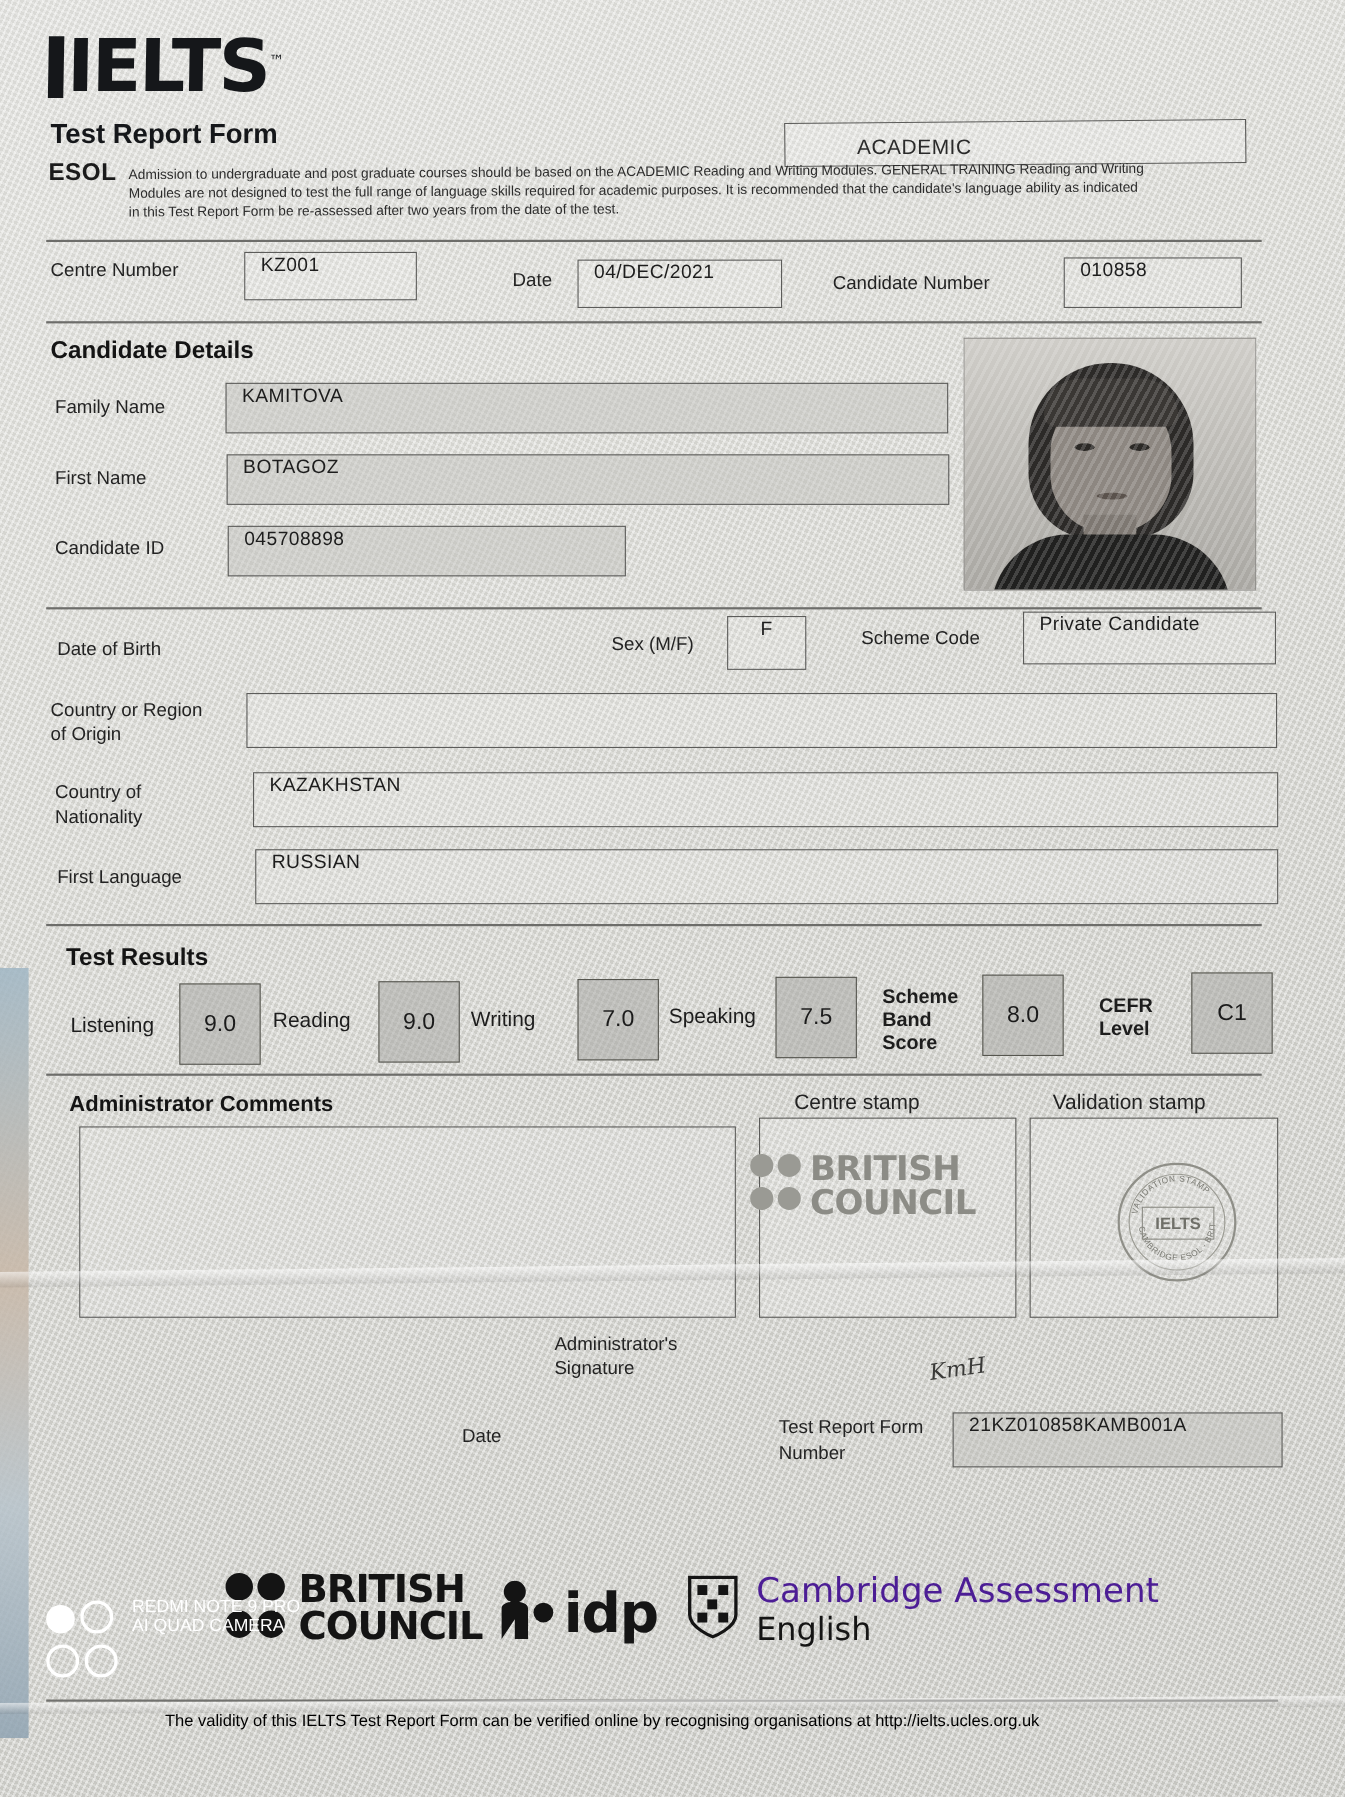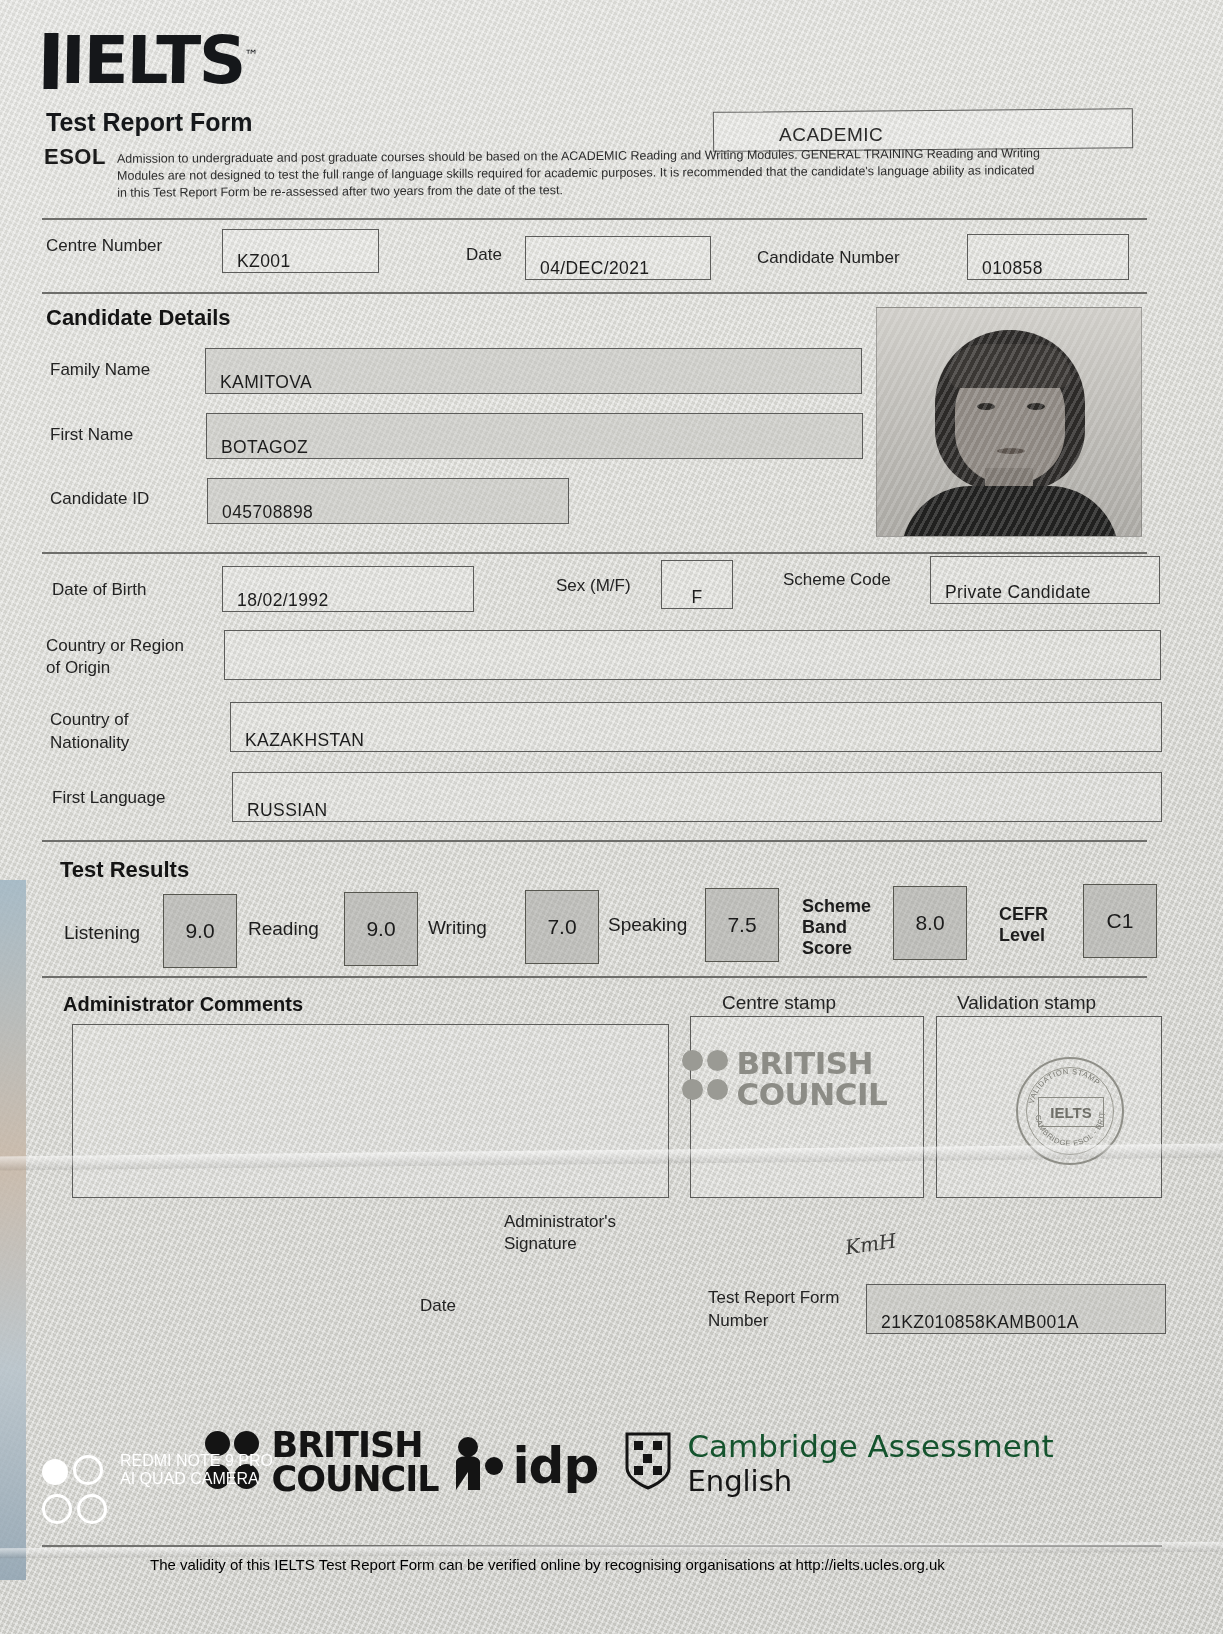--- a/index.html
+++ b/index.html
@@ -61,21 +61,21 @@
     transform:rotate(-0.35deg);
   }
 
   .rule{position:absolute;left:42px;width:1105px;height:2px;background:#6d6d6a;}
 
   
   .lbl{position:absolute;font-size:17px;color:#232323;}
   .fld{
     position:absolute;border:1.4px solid #5c5c5a;
     background:rgba(190,190,186,0.45);
-    display:flex;align-items:flex-end;
+    display:flex;align-items:flex-start;
   }
   .fld span{padding-left:14px;font-size:17.5px;color:#1d1d1d;letter-spacing:.4px;}
   .fld.plain{background:rgba(255,255,255,0.12);}
 
   .section-title{position:absolute;font-size:22px;font-weight:bold;color:#141414;}
 
   
   .photo{
     position:absolute;left:876px;top:307px;width:264px;height:228px;
     background:linear-gradient(180deg,#d5d3cf,#bdbbb6);
@@ -121,21 +121,21 @@
 
   .sig{
     position:absolute;left:845px;top:1232px;font-family:"DejaVu Serif",serif;font-style:italic;
     font-size:20px;color:#3a3a38;transform:rotate(-8deg);
   }
 
   
   .footer-logos{position:absolute;left:0;top:1418px;width:1223px;height:96px;}
   .idp-text{font-family:"DejaVu Sans",sans-serif;font-weight:bold;font-size:50px;color:#151515;letter-spacing:-1px;}
   .cam-shield{width:46px;height:58px;}
-  .cam-t1{font-family:"DejaVu Sans",sans-serif;font-size:31px;color:#14532d;}
+  .cam-t1{font-family:"DejaVu Sans",sans-serif;font-size:31px;color:#4c1d95;}
   .cam-t2{font-family:"DejaVu Sans",sans-serif;font-size:29px;color:#151515;}
 
   .footer-rule{position:absolute;left:42px;top:1545px;width:1120px;height:2px;background:#72726f;}
   .footer-note{position:absolute;left:150px;top:1556px;font-size:15px;color:#000000;}
   .wm-icons{position:absolute;left:42px;top:1455px;}
   .wm-icons .c1{display:inline-block;width:26px;height:26px;border-radius:50%;background:#fff;margin-right:5px;}
   .wm-icons .c2{display:inline-block;width:24px;height:24px;border-radius:50%;border:3px solid #fff;}
   .wm-icons .row2{margin-top:5px;}
   .wm-icons .c3{display:inline-block;width:24px;height:24px;border-radius:50%;border:3px solid #fff;margin-right:5px;}
   .wm-icons .c4{display:inline-block;width:24px;height:24px;border-radius:50%;border:3px solid #fff;}
@@ -204,23 +204,20 @@
     <div class="eyeR"></div>
     <div class="mouth"></div>
     <div class="neck"></div>
     <div class="shoulders"></div>
     <div class="sheen"></div>
   </div>
 
   <div class="rule" style="top:552px"></div>
 
   <div class="lbl" style="left:52px;top:580px">Date of Birth</div>
-  <div class="fld plain" style="left:222px;top:566px;width:250px;height:44px">
-      <span>18/02/1992</span>
-    </div>
 
   <div class="lbl" style="left:556px;top:576px">Sex (M/F)</div>
   <div class="fld plain" style="left:661px;top:560px;width:70px;height:47px;justify-content:center">
       <span style="padding-left:0">F</span>
     </div>
 
   <div class="lbl" style="left:783px;top:570px">Scheme Code</div>
   <div class="fld plain" style="left:930px;top:556px;width:228px;height:46px">
       <span>Private Candidate</span>
     </div>

